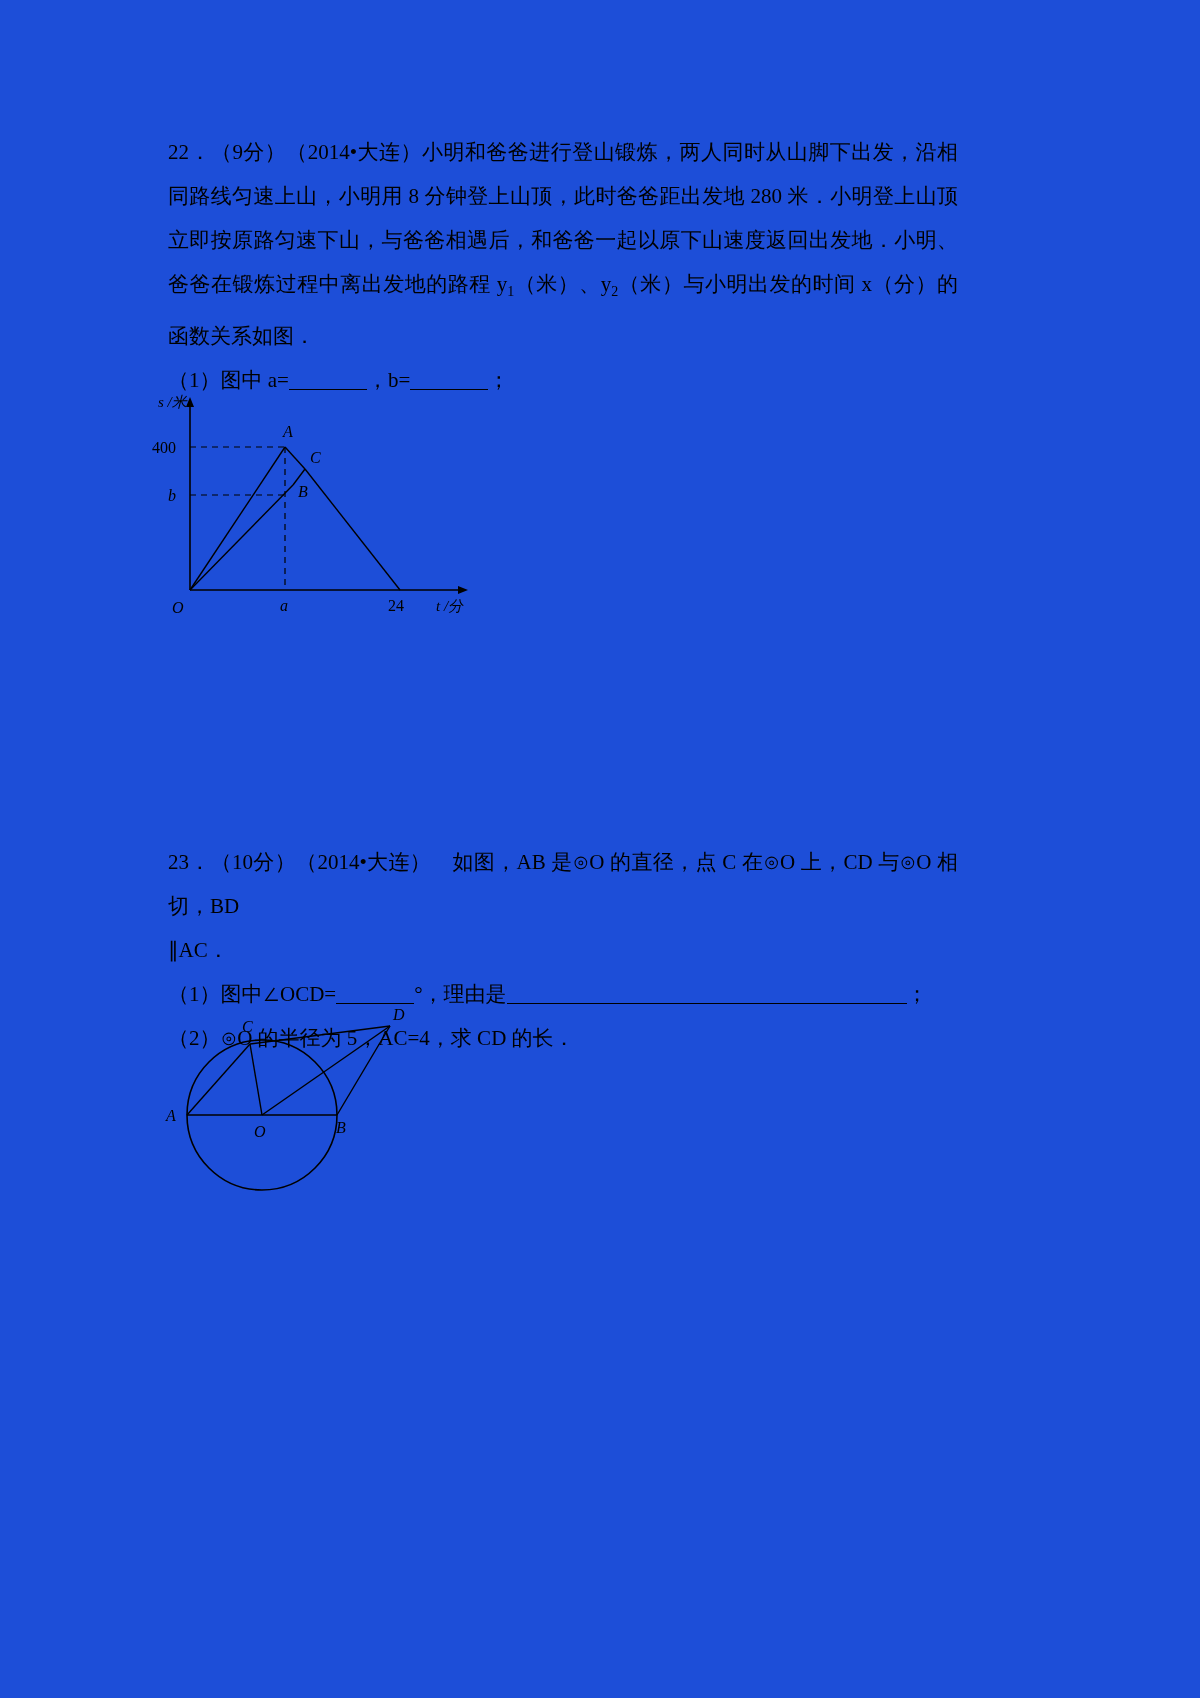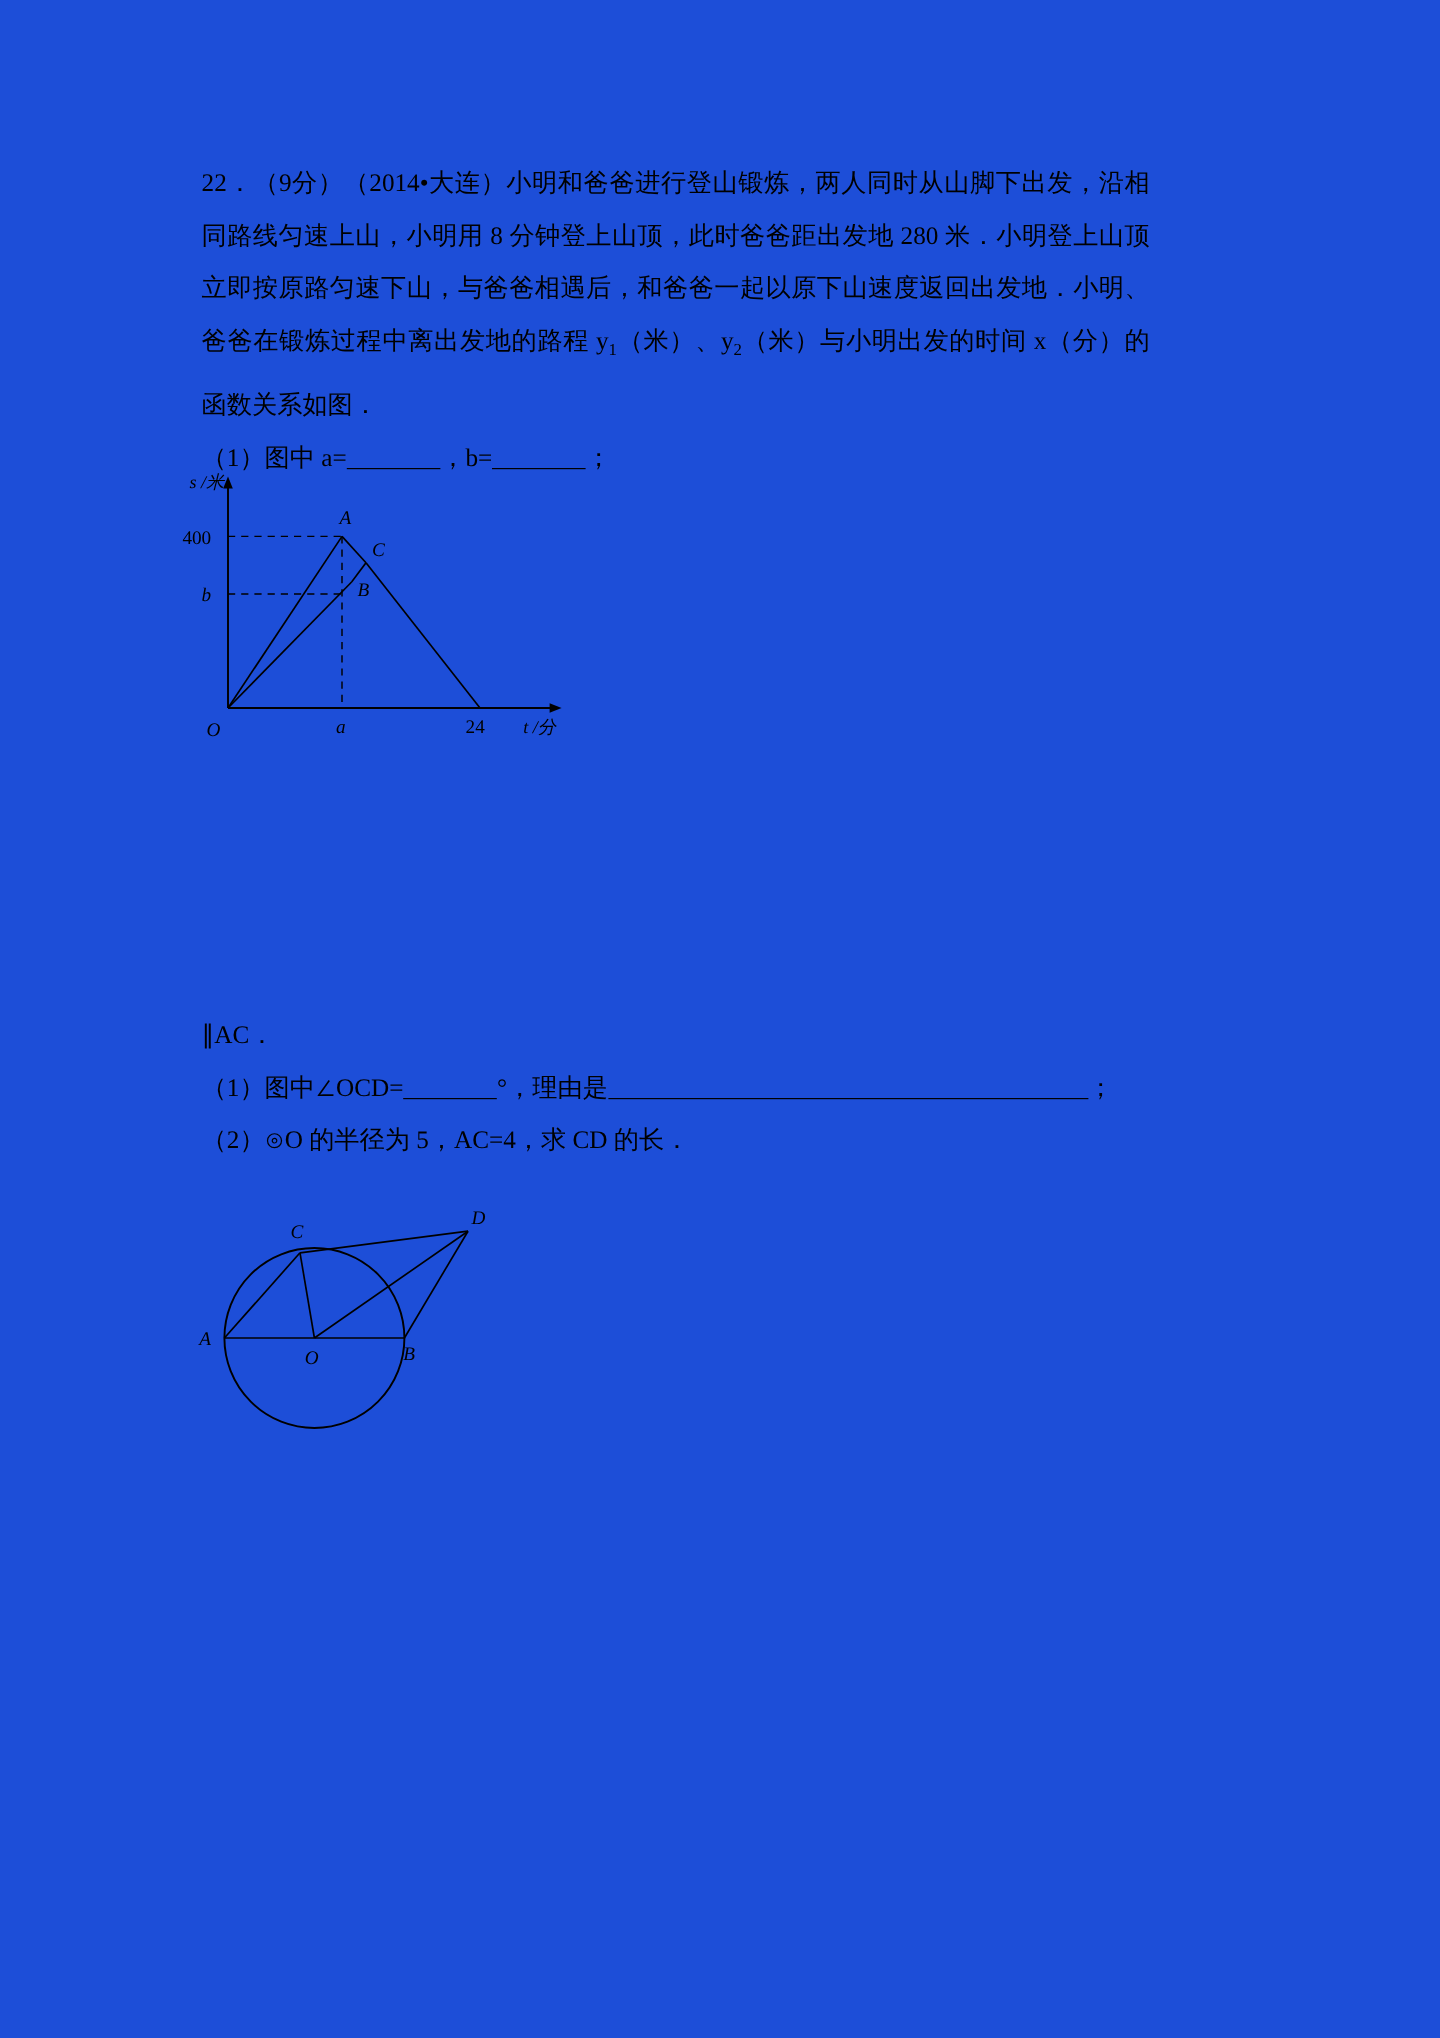--- a/index.html
+++ b/index.html
@@ -118,20 +118,23 @@
       <text x="238" y="226" font-size="16">24</text>
       <text x="22" y="228" font-size="16" font-style="italic">O</text>
       <text x="286" y="226" font-size="15" font-style="italic">t /分</text>
       <text x="133" y="52" font-size="16" font-style="italic">A</text>
       <text x="148" y="112" font-size="16" font-style="italic">B</text>
       <text x="160" y="78" font-size="16" font-style="italic">C</text>
     </svg>
   </div>
 
   <div class="q23">
+    <div class="qblock">
+      <span>23</span><span>．</span><span>（10分）</span><span>（2014•大连）</span><span>　</span><span>如图，AB 是⊙O 的直径，点 C 在⊙O 上，CD 与⊙O 相切，BD</span>
+    </div>
     <div class="qline">∥AC．</div>
     <div class="qline">
       <span>（1）图中∠OCD=</span><span class="blank-s"></span><span>°，理由是</span><span class="blank-l"></span><span>；</span>
     </div>
     <div class="qline">（2）⊙O 的半径为 5，AC=4，求 CD 的长．</div>
   </div>
 
   <div class="fig2wrap">
     <svg width="440" height="210" viewBox="0 0 440 210">
       <circle cx="112" cy="115" r="75" fill="none" stroke="#000" stroke-width="1.6"></circle>

